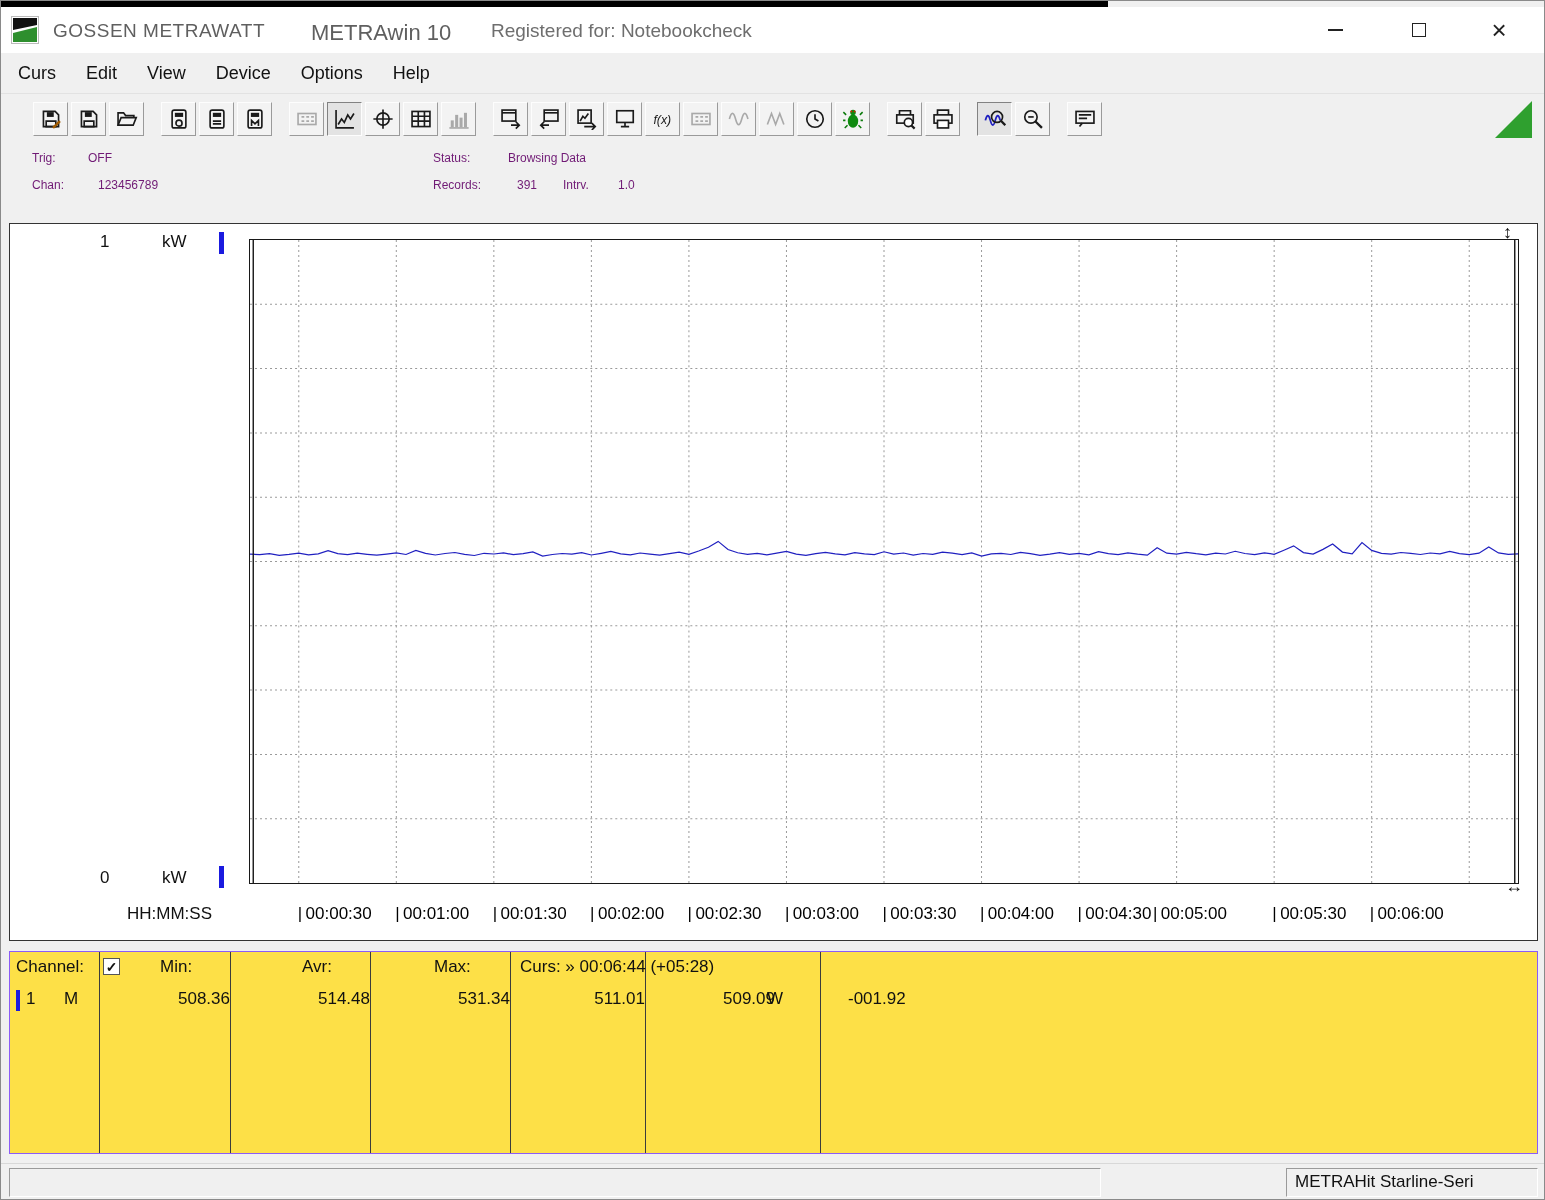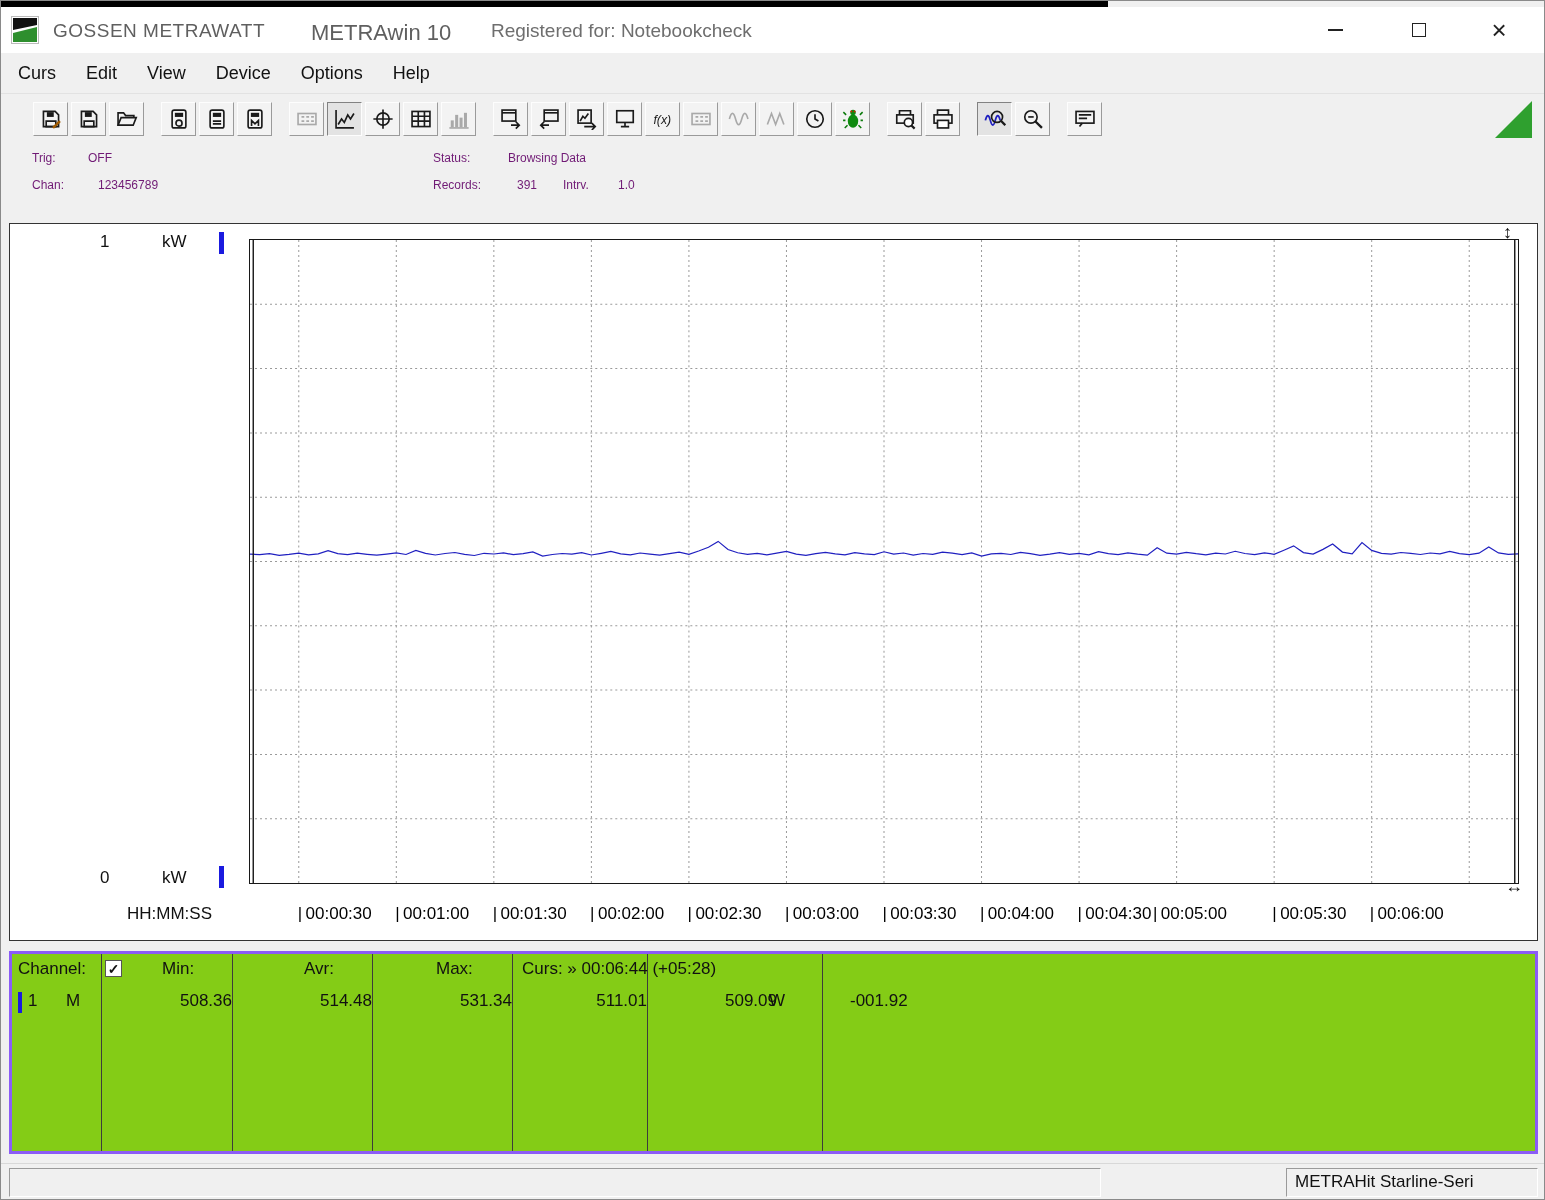--- a/index.html
+++ b/index.html
@@ -37,21 +37,21 @@
   .ylab{position:absolute;font-size:17px;color:#111}
   .ymark{position:absolute;left:209px;width:5px;height:22px;background:#1a1adf}
   .plot{position:absolute;left:239px;top:15px;width:1270px;height:645px;border:1.5px solid #181818;background:#fff}
   #plot-svg{position:absolute;left:0;top:0;width:100%;height:100%;display:block}
   .corner-y{position:absolute;left:1493px;top:-2px;font-size:18px;color:#111}
   .corner-x{position:absolute;left:1495px;top:652px;font-size:18px;color:#111}
   .xlabels{position:absolute;left:0;top:678px;width:100%;height:28px}
   .hms{position:absolute;left:117px;top:2px;font-size:17px;color:#111}
   .x-tick{position:absolute;top:2px;font-size:17px;color:#000000;white-space:pre}
 
-  .tablepanel{position:absolute;left:8px;top:950px;width:1529px;height:203px;background:#84cc16;border:3px solid #8b5cf6;font-size:17px;color:#111}
+  .tablepanel{position:absolute;left:8px;top:950px;width:1529px;height:203px;background:#fde047;border:1px solid #8b5cf6;font-size:17px;color:#111}
   .col-line{position:absolute;top:0;bottom:0;width:1px;background:#3c3c3c}
   .th{position:absolute;top:5px;white-space:pre}
   .td{position:absolute;top:37px;white-space:pre}
   .tdc{text-align:right}
   .cb{position:absolute;left:93px;top:6px;width:17px;height:17px;border:1px solid #555;background:#fff;display:flex;align-items:center;justify-content:center}
   .cbmark{font-size:14px;font-weight:bold;color:#111;line-height:1}
   .chmark{position:absolute;left:6px;top:38px;width:4px;height:21px;background:#1a1adf}
 
   .statusbar{position:absolute;left:0;top:1162px;width:100%;height:38px;background:#f0f0f0;border-top:1px solid #d8d8d8}
   .sb-seg{position:absolute;top:4px;height:29px;border:1px solid;border-color:#9a9a9a #ffffff #ffffff #9a9a9a;background:#f0f0f0}

